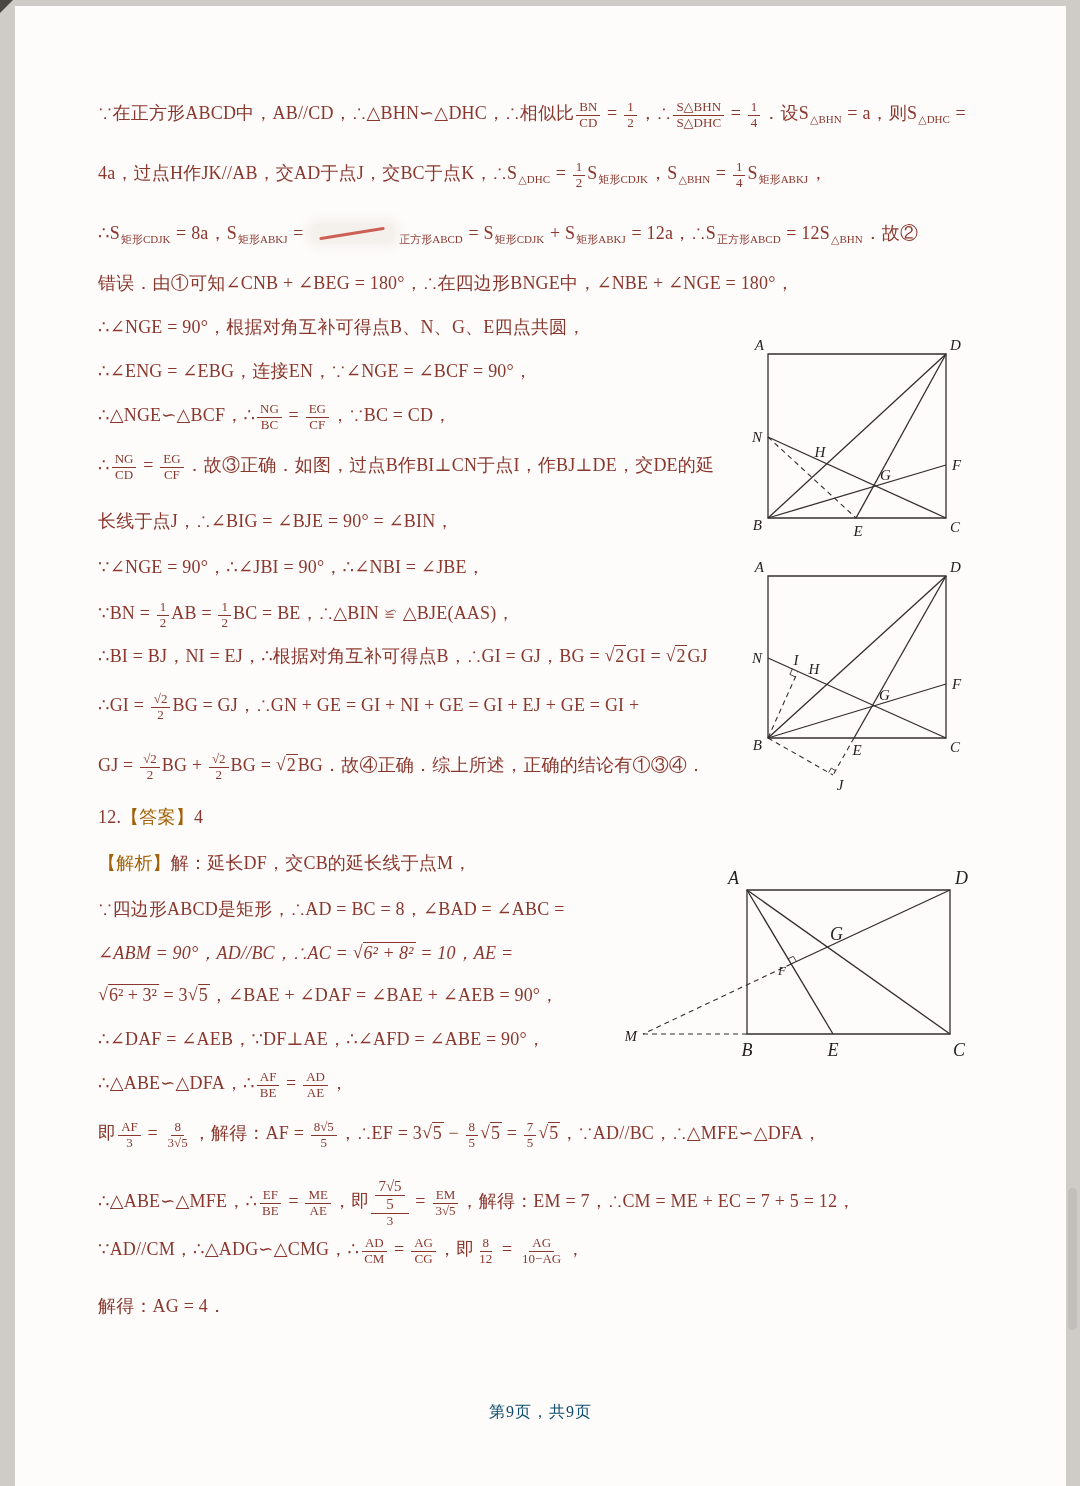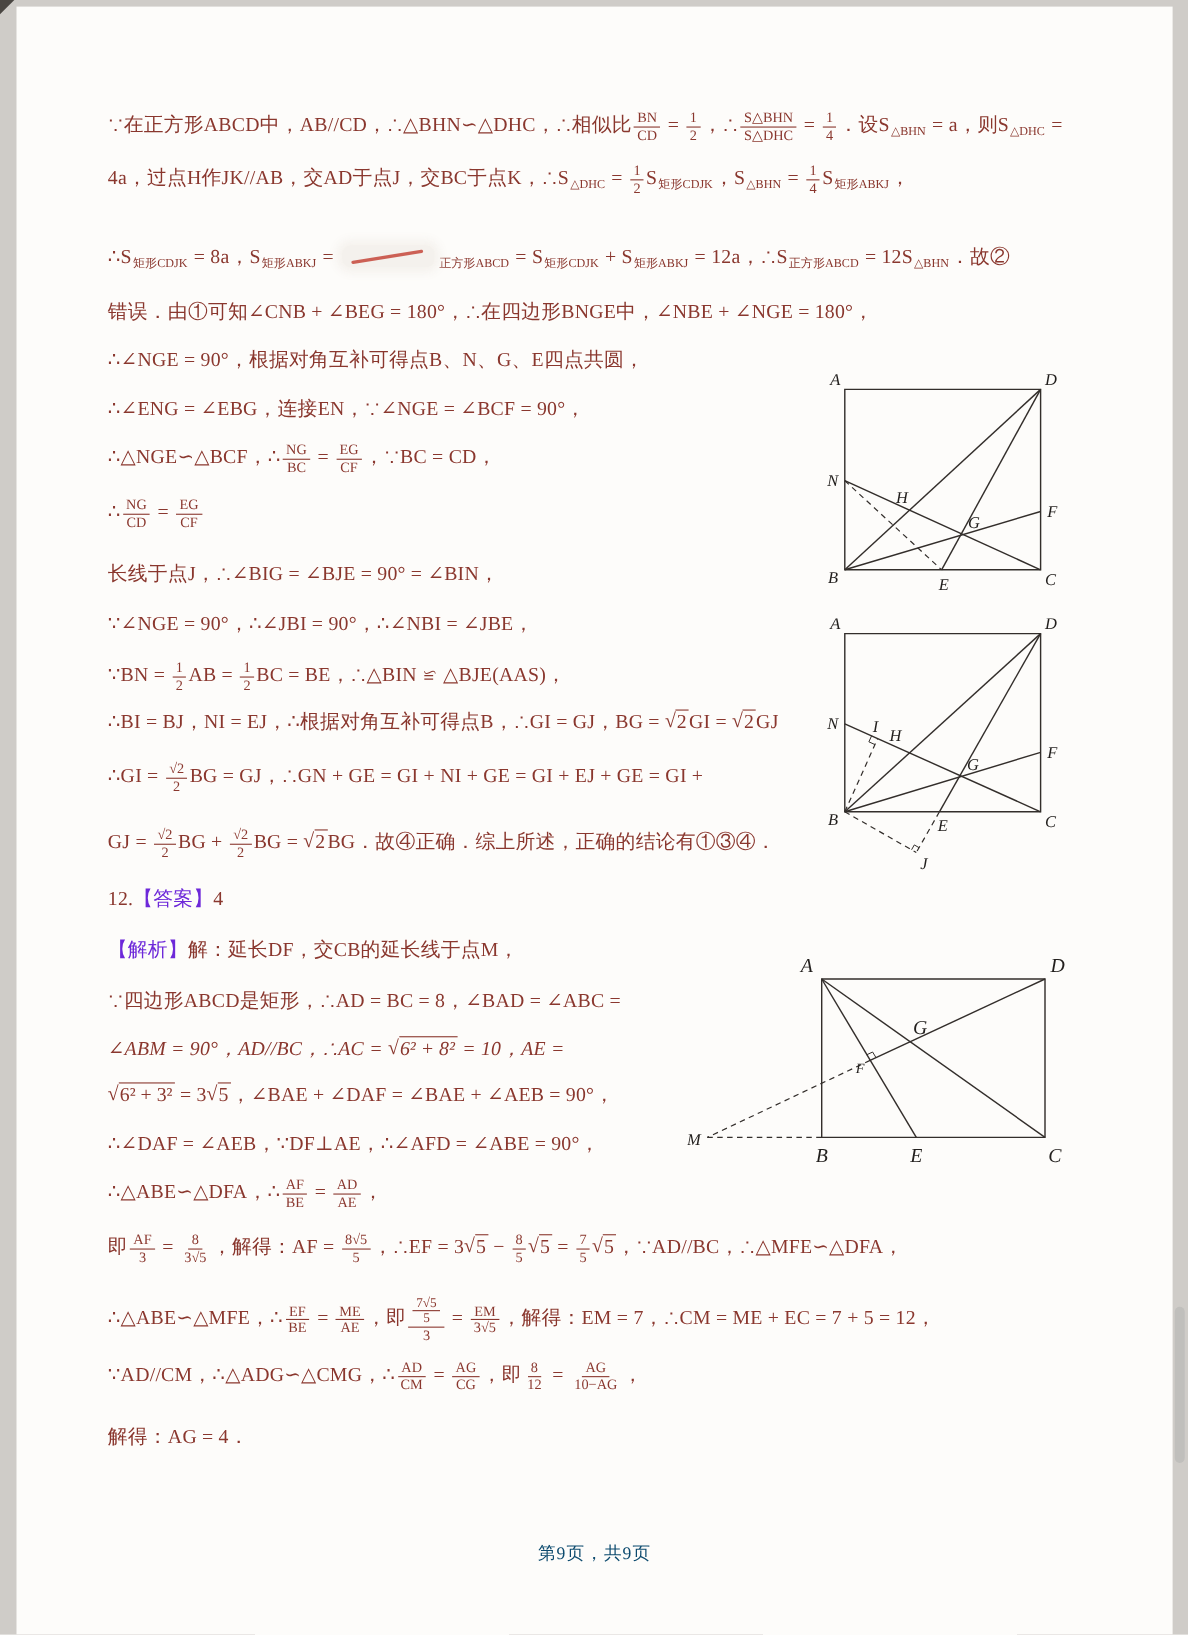--- a/index.html
+++ b/index.html
@@ -14,29 +14,29 @@
   }
   .corner{
     position:absolute;left:0;top:0;width:0;height:0;
     border-top:13px solid #4a4642;border-right:13px solid transparent;z-index:5;
   }
   .ln{
     position:absolute;left:83px;margin:0;white-space:nowrap;
     font-size:18px;line-height:1.3;color:#8a372e;
   }
   .seg{letter-spacing:.2px;}
-  .red{color:#6d28d9;}
+  .red{color:#a16207;}
   .sb{font-size:11px;vertical-align:-4px;margin:0 1px;letter-spacing:0;}
   .fr{
     display:inline-flex;flex-direction:column;align-items:center;
     vertical-align:middle;font-size:13px;line-height:1.12;margin:0 2px;text-align:center;
   }
   .fr .num{border-bottom:1px solid currentColor;padding:0 3px;display:inline-flex;justify-content:center;}
   .fr .den{padding:0 3px;}
-  .fr .fr{font-size:12px;margin:0 1px;}
+  .fr .fr{font-size:15px;margin:0 1px;}
   .sq{display:inline-block;white-space:nowrap;}
   .sq .rad{display:inline-block;transform:translateY(-1px);}
   .sq .bar{border-top:1.3px solid currentColor;padding:0 2px 0 1px;}
   .blur{
     display:inline-block;width:84px;height:20px;vertical-align:-4px;margin:0 3px;
     background:#f4f1ed;border-radius:8px;position:relative;
     box-shadow:0 0 8px 5px rgba(244,241,237,.95);
   }
   .blur::after{
     content:"";position:absolute;left:8px;right:10px;top:9px;height:2.5px;
@@ -71,21 +71,21 @@
         </span><span class="seg"> = </span><span class="fr">
           <span class="num">1</span>
           <span class="den">2</span>
         </span><span class="seg">，∴</span><span class="fr">
           <span class="num">S△BHN</span>
           <span class="den">S△DHC</span>
         </span><span class="seg"> = </span><span class="fr">
           <span class="num">1</span>
           <span class="den">4</span>
         </span><span class="seg">．设S</span><span class="sb">△BHN</span><span class="seg"> = a，则S</span><span class="sb">△DHC</span><span class="seg"> =</span></p>
-      <p class="ln" style="top: 142px;"><span class="seg">4a，过点H作JK//AB，交AD于点J，交BC于点K，∴S</span><span class="sb">△DHC</span><span class="seg"> = </span><span class="fr">
+      <p class="ln" style="top: 154px;"><span class="seg">4a，过点H作JK//AB，交AD于点J，交BC于点K，∴S</span><span class="sb">△DHC</span><span class="seg"> = </span><span class="fr">
           <span class="num">1</span>
           <span class="den">2</span>
         </span><span class="seg">S</span><span class="sb">矩形CDJK</span><span class="seg">，S</span><span class="sb">△BHN</span><span class="seg"> = </span><span class="fr">
           <span class="num">1</span>
           <span class="den">4</span>
         </span><span class="seg">S</span><span class="sb">矩形ABKJ</span><span class="seg">，</span></p>
       <p class="ln" style="top: 216px;"><span class="seg">∴S</span><span class="sb">矩形CDJK</span><span class="seg"> = 8a，S</span><span class="sb">矩形ABKJ</span><span class="seg"> = </span><span class="blur"></span><span class="sb">正方形ABCD</span><span class="seg"> = S</span><span class="sb">矩形CDJK</span><span class="seg"> + S</span><span class="sb">矩形ABKJ</span><span class="seg"> = 12a，∴S</span><span class="sb">正方形ABCD</span><span class="seg"> = 12S</span><span class="sb">△BHN</span><span class="seg">．故②</span></p>
       <p class="ln" style="top: 266px;"><span class="seg">错误．由①可知∠CNB + ∠BEG = 180°，∴在四边形BNGE中，∠NBE + ∠NGE = 180°，</span></p>
       <p class="ln" style="top: 310px;"><span class="seg">∴∠NGE = 90°，根据对角互补可得点B、N、G、E四点共圆，</span></p>
       <p class="ln" style="top: 354px;"><span class="seg">∴∠ENG = ∠EBG，连接EN，∵∠NGE = ∠BCF = 90°，</span></p>
@@ -95,21 +95,21 @@
         </span><span class="seg"> = </span><span class="fr">
           <span class="num">EG</span>
           <span class="den">CF</span>
         </span><span class="seg">，∵BC = CD，</span></p>
       <p class="ln" style="top: 446px;"><span class="seg">∴</span><span class="fr">
           <span class="num">NG</span>
           <span class="den">CD</span>
         </span><span class="seg"> = </span><span class="fr">
           <span class="num">EG</span>
           <span class="den">CF</span>
-        </span></p>
+        </span><span class="seg">．故③正确．如图，过点B作BI⊥CN于点I，作BJ⊥DE，交DE的延</span></p>
       <p class="ln" style="top: 504px;"><span class="seg">长线于点J，∴∠BIG = ∠BJE = 90° = ∠BIN，</span></p>
       <p class="ln" style="top: 550px;"><span class="seg">∵∠NGE = 90°，∴∠JBI = 90°，∴∠NBI = ∠JBE，</span></p>
       <p class="ln" style="top: 594px;"><span class="seg">∵BN = </span><span class="fr">
           <span class="num">1</span>
           <span class="den">2</span>
         </span><span class="seg">AB = </span><span class="fr">
           <span class="num">1</span>
           <span class="den">2</span>
         </span><span class="seg">BC = BE，∴△BIN ≌ △BJE(AAS)，</span></p>
       <p class="ln" style="top: 639px;"><span class="seg">∴BI = BJ，NI = EJ，∴根据对角互补可得点B，∴GI = GJ，BG = </span><span class="sq"><span class="rad">√</span><span class="bar">2</span></span><span class="seg">GI = </span><span class="sq"><span class="rad">√</span><span class="bar">2</span></span><span class="seg">GJ</span></p>

